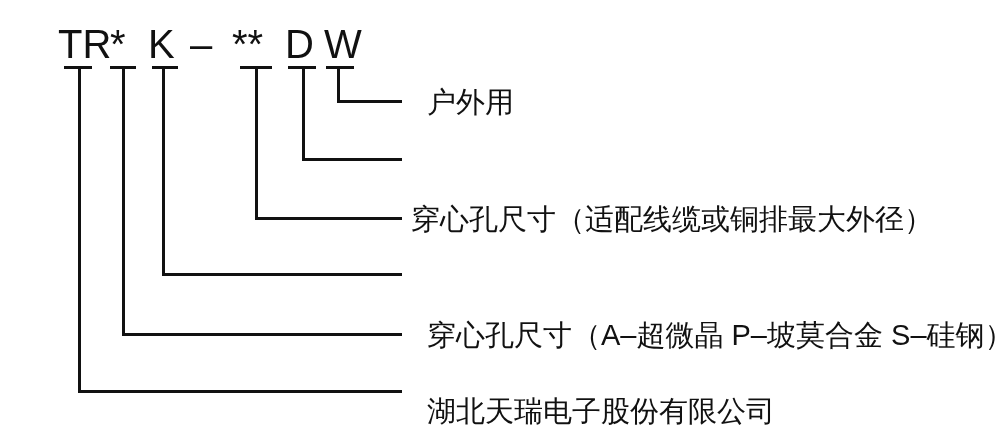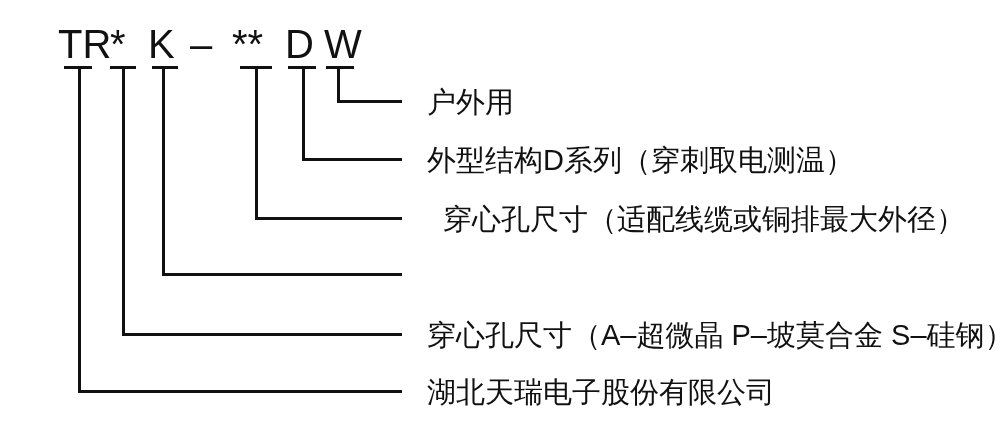--- a/index.html
+++ b/index.html
@@ -62,30 +62,29 @@
   <div class="leader leader-h" style="left:240px; top:66px; width:32px;"></div>
   <div class="leader leader-h" style="left:288px; top:66px; width:28px;"></div>
   <div class="leader leader-h" style="left:326px; top:66px; width:28px;"></div>
 
   <div class="leader leader-v" style="left:337px; top:66px; height:37px;"></div>
   <div class="leader leader-h" style="left:337px; top:100px; width:65px;"></div>
   <div class="label" style="left:412px; top:88px;">户外用</div>
 
   <div class="leader leader-v" style="left:302px; top:66px; height:95px;"></div>
   <div class="leader leader-h" style="left:302px; top:158px; width:100px;"></div>
-  <div class="label" style="left:412px; top:146px;">外型结构D系列（穿刺取电测温）</div>
 
   <div class="leader leader-v" style="left:255px; top:66px; height:154px;"></div>
   <div class="leader leader-h" style="left:255px; top:217px; width:147px;"></div>
-  <div class="label" style="left:428px; top:205px;text-align:center;">穿心孔尺寸（适配线缆或铜排最大外径）</div>
+  <div class="label" style="left:396px; top:205px;text-align:center;">穿心孔尺寸（适配线缆或铜排最大外径）</div>
 
   <div class="leader leader-v" style="left:162px; top:66px; height:210px;"></div>
   <div class="leader leader-h" style="left:162px; top:273px; width:240px;"></div>
 
   <div class="leader leader-v" style="left:122px; top:66px; height:270px;"></div>
   <div class="leader leader-h" style="left:122px; top:333px; width:280px;"></div>
   <div class="label" style="left:412px; top:321px;">穿心孔尺寸（A–超微晶 P–坡莫合金 S–硅钢）</div>
 
   <div class="leader leader-v" style="left:78px; top:66px; height:327px;"></div>
   <div class="leader leader-h" style="left:78px; top:390px; width:324px;"></div>
-  <div class="label" style="left:412px; top:378px;">湖北天瑞电子股份有限公司</div>
+  <div class="label" style="left:412px; top:397px;">湖北天瑞电子股份有限公司</div>
 
 </div>
 
 </body></html>

